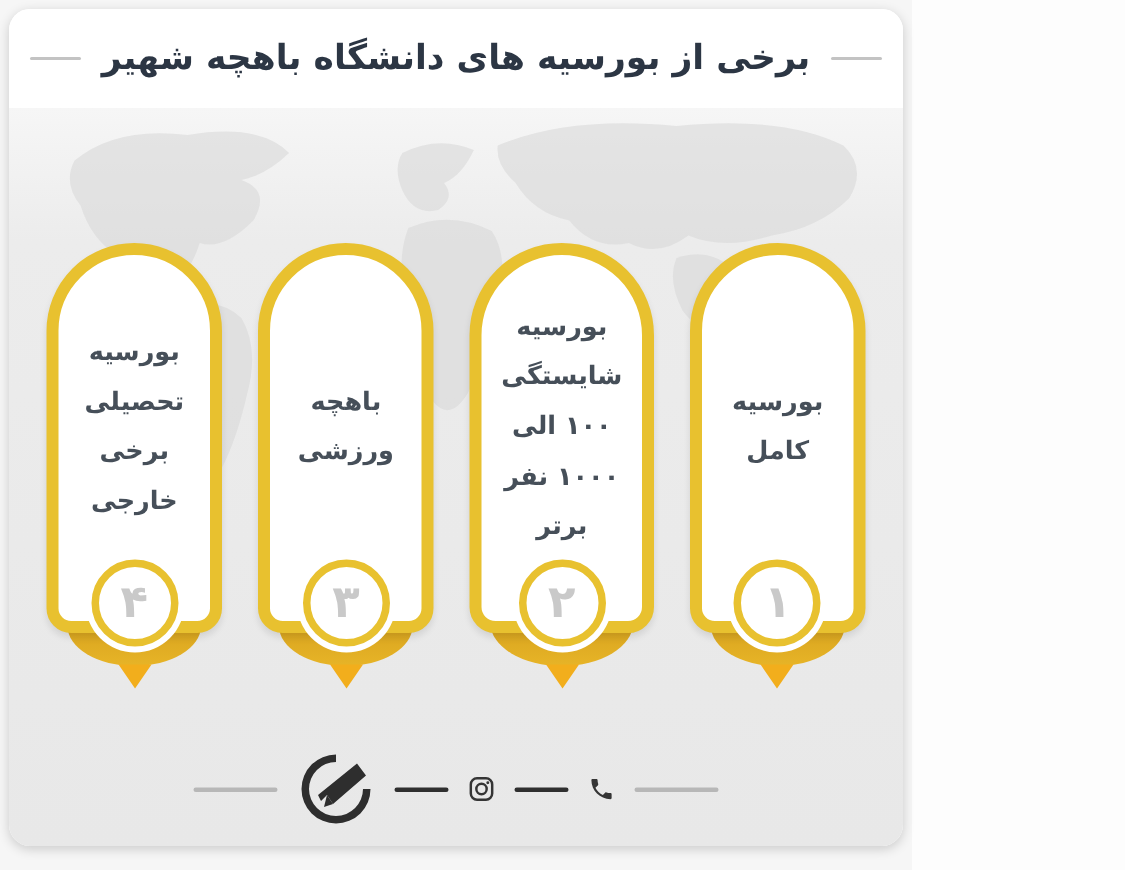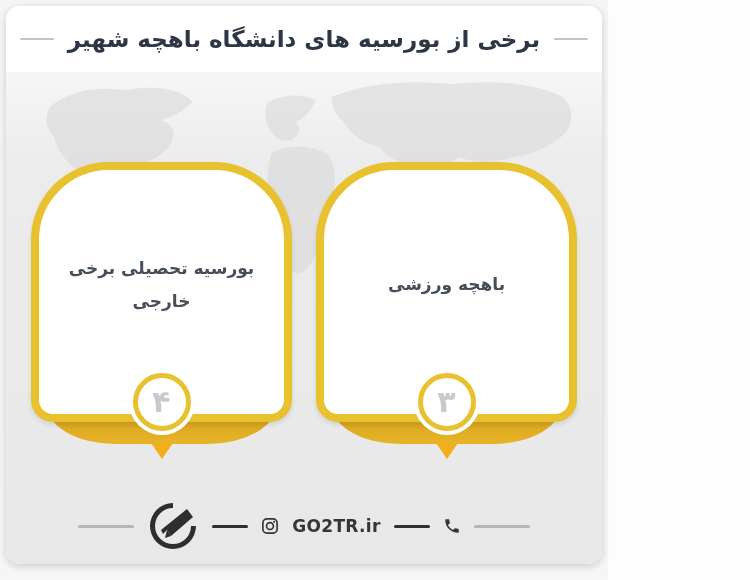--- a/index.html
+++ b/index.html
@@ -83,21 +83,41 @@
           <path d="M330 30 Q360 18 390 28 Q380 45 365 50 Q375 60 360 68 Q340 72 330 55 Q322 40 330 30 Z"></path>
           <path d="M335 80 Q370 68 405 82 Q420 100 410 130 Q400 165 385 190 Q370 210 355 195 Q340 165 332 130 Q325 100 335 80 Z"></path>
           <path d="M410 25 Q470 5 560 12 Q650 5 700 25 Q720 40 705 60 Q680 80 640 85 Q600 95 570 85 Q545 100 520 90 Q490 95 470 75 Q440 70 425 50 Q408 38 410 25 Z"></path>
           <path d="M560 100 Q590 92 610 110 Q618 130 600 145 Q578 150 565 135 Q552 115 560 100 Z"></path>
           <path d="M620 185 Q655 172 690 185 Q700 205 685 222 Q655 232 632 222 Q615 205 620 185 Z"></path>
         </g>
       </svg>
 
       <div class="cards">
 
+        <div class="card-wrap">
+          <div class="tail-curve"></div>
+          <div class="tail-tip"></div>
+          <div class="card">
+            <div class="card-label">بورسیه کامل</div>
+          </div>
+          <div class="badge">
+            <span>۱</span>
+          </div>
+        </div>
 
+        <div class="card-wrap">
+          <div class="tail-curve"></div>
+          <div class="tail-tip"></div>
+          <div class="card">
+            <div class="card-label">بورسیه شایستگی ۱۰۰ الی ۱۰۰۰ نفر برتر</div>
+          </div>
+          <div class="badge">
+            <span>۲</span>
+          </div>
+        </div>
 
         <div class="card-wrap">
           <div class="tail-curve"></div>
           <div class="tail-tip"></div>
           <div class="card">
             <div class="card-label">باهچه ورزشی</div>
           </div>
           <div class="badge">
             <span>۳</span>
           </div>
@@ -127,21 +147,20 @@
         </svg>
 
         <span class="fline"></span>
 
         <svg class="ico" viewBox="0 0 24 24" fill="none" stroke="#353535" stroke-width="2.2">
           <rect x="2.5" y="2.5" width="19" height="19" rx="5.5"></rect>
           <circle cx="12" cy="12" r="4.6"></circle>
           <circle cx="17.6" cy="6.4" r="1.3" fill="#353535" stroke="none"></circle>
         </svg>
 
-        <span class="site">GO2TR.ir</span>
 
         <span class="fline"></span>
 
         <svg class="ico" viewBox="0 0 24 24" fill="#353535">
           <path d="M6.6 10.8c1.4 2.8 3.8 5.1 6.6 6.6l2.2-2.2c.3-.3.7-.4 1-.2 1.1.4 2.4.6 3.6.6.6 0 1 .4 1 1V20c0 .6-.4 1-1 1C10.6 21 3 13.4 3 4c0-.6.4-1 1-1h3.5c.6 0 1 .4 1 1 0 1.3.2 2.5.6 3.6.1.3 0 .7-.2 1l-2.3 2.2z"></path>
         </svg>
 
 
         <span class="dash"></span>
       </div>

